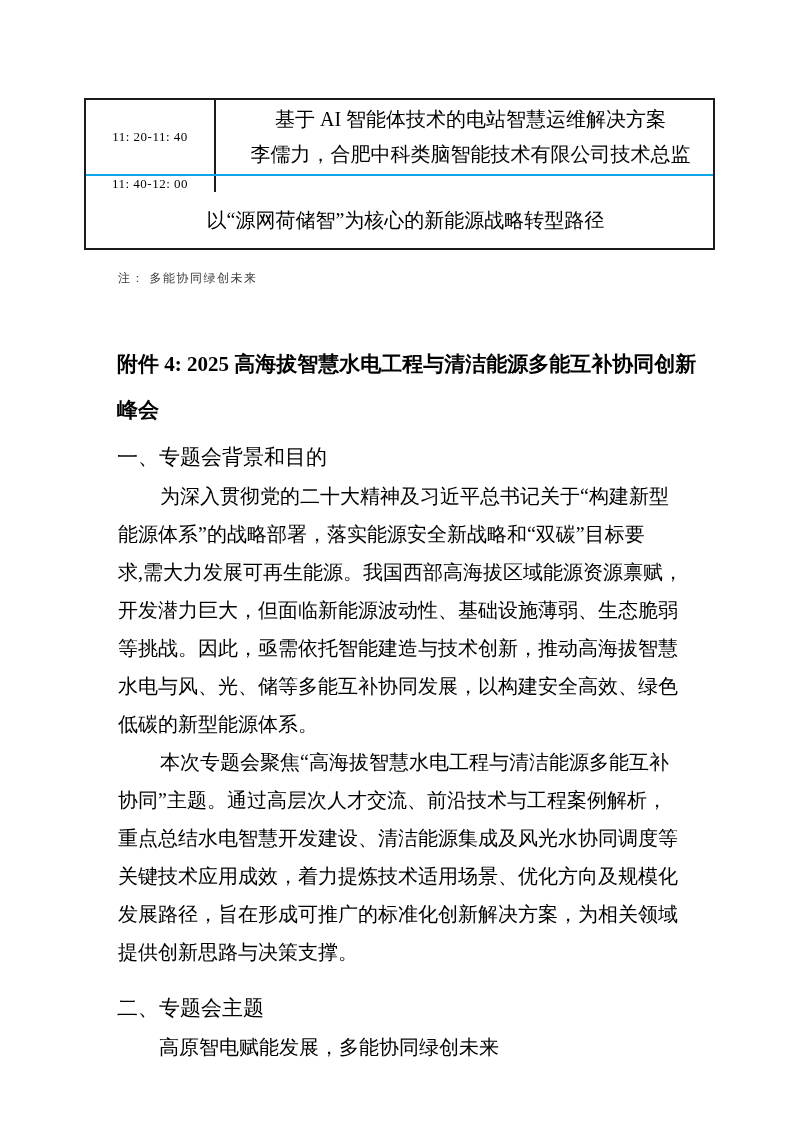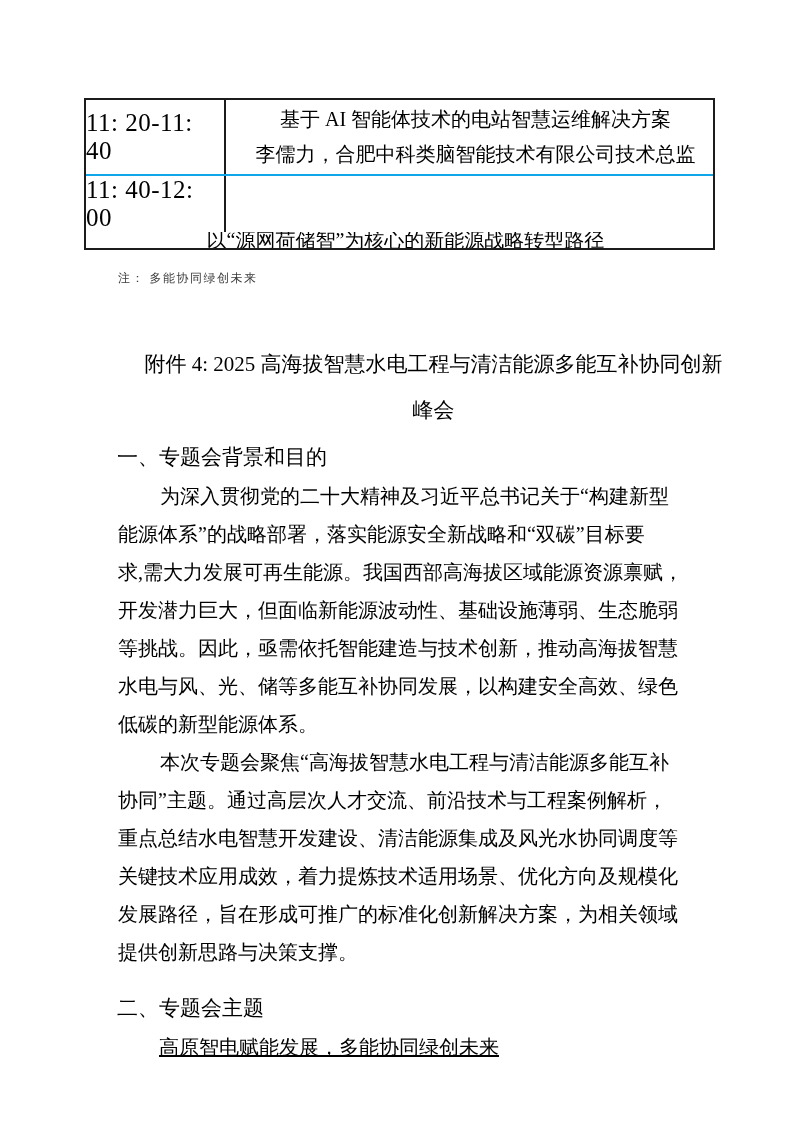--- a/index.html
+++ b/index.html
@@ -16,48 +16,47 @@
   }
   .schedule-table {
     margin-left: 84px;
     width: 631px;
     box-sizing: border-box;
     border: 2px solid #1c1c1c;
   }
   .t-row { display: flex; height: 74px; box-sizing: border-box; }
   .t-row + .t-row { border-top: 2px solid #0ea5e9; flex-direction: column; }
   .t-time {
-    width: 140px;
+    width: 130px;
     box-sizing: border-box;
     border-right: 2px solid #1c1c1c;
     display: flex; align-items: center; justify-content: center;
-    font-size: 25px;
+    font-size: 13px;
     letter-spacing: 0.5px;
     flex-shrink: 0;
   }
   .t-content {
     flex: 1;
     display: flex; flex-direction: column; justify-content: center;
     padding-left: 12px;
     overflow: hidden;
     align-items: center;
   }
   .t-line { font-size: 20px; line-height: 35px; white-space: nowrap; }
   .note {
     margin: 20px 0 0 118px;
     font-size: 12px;
     color: #3c3c3c;
     letter-spacing: 1.5px;
   }
   .att-title {
     margin: 54px 50px 0 117px;
     font-size: 21px;
-    font-weight: normal;
+    font-weight: bold;
     line-height: 46px;
-    text-align: center;
   }
   .att-title div { white-space: nowrap; }
   .sec-heading {
     margin: 4px 0 0 117px;
     font-size: 21px;
     line-height: 40px;
     white-space: nowrap;
   }
   .sec-heading.sec2 { margin-top: 17px; }
   .para {
@@ -66,21 +65,20 @@
     line-height: 38px;
     white-space: pre-line;
     text-indent: 42px;
   }
   .theme {
     margin: 0 0 0 117px;
     font-size: 20px;
     line-height: 38px;
     text-indent: 42px;
     white-space: nowrap;
-    text-decoration: underline;
   }
 </style>
 </head>
 <body>
 
 <div class="page">
 
   <div class="schedule-table">
     <div class="t-row">
       <div class="t-time">11: 20-11: 40</div>

